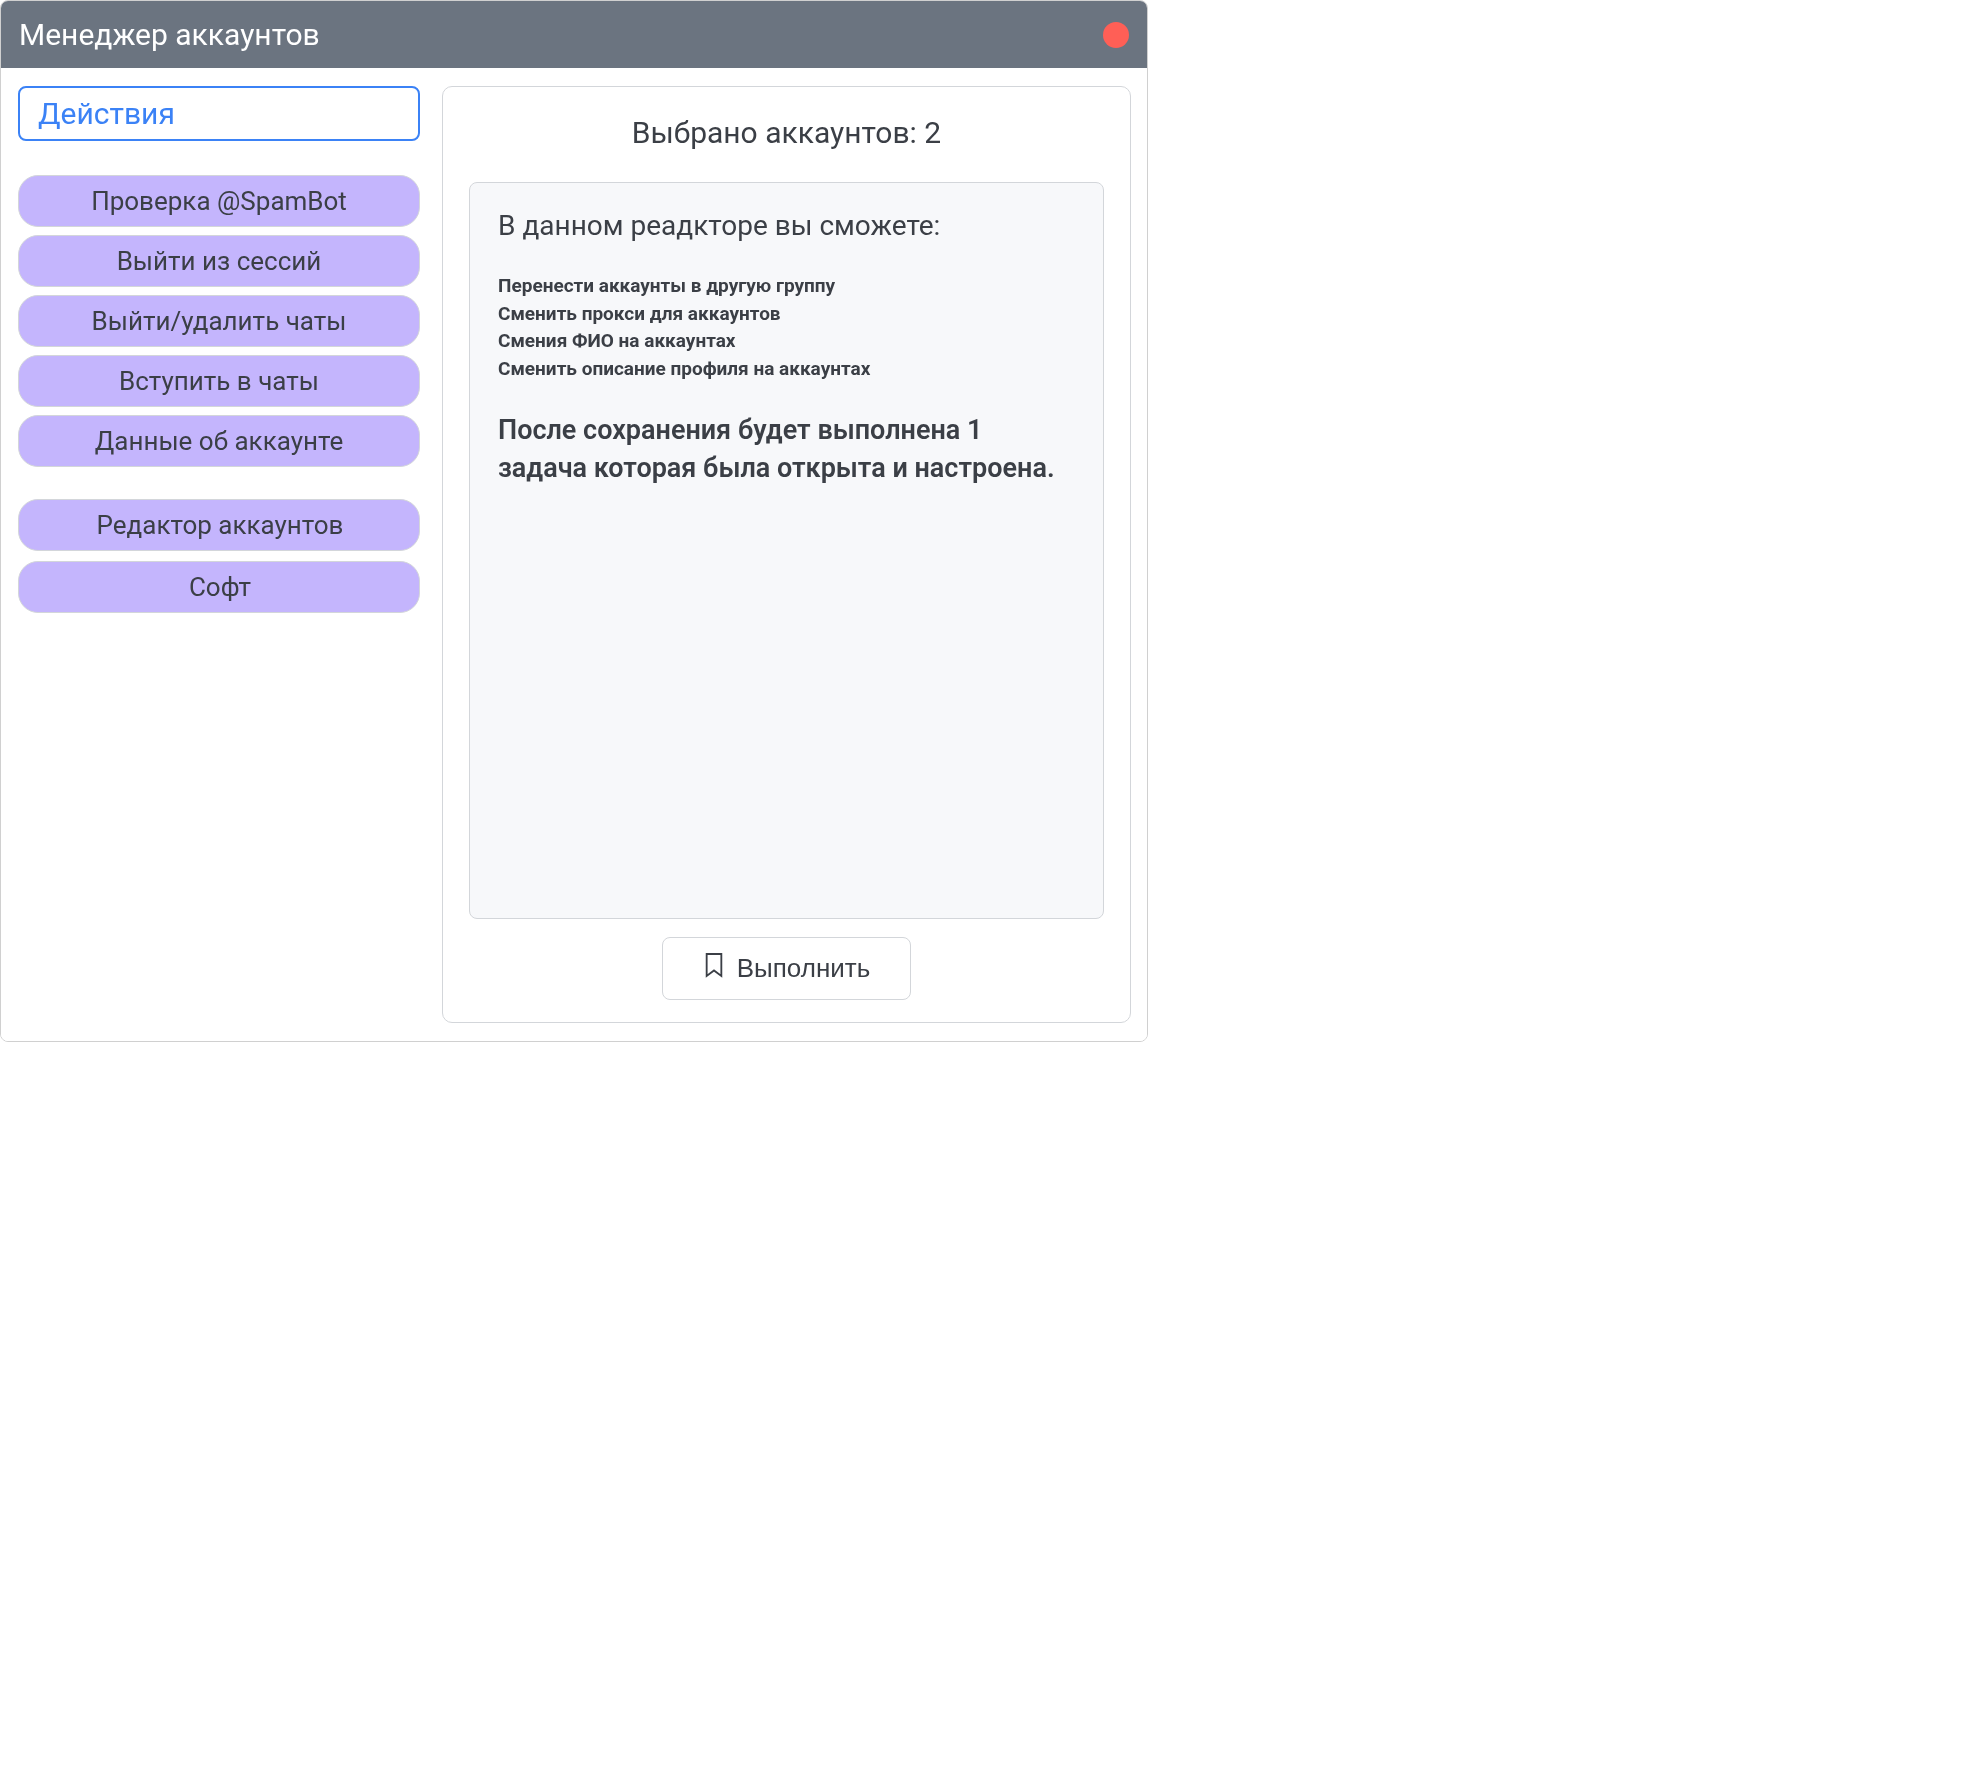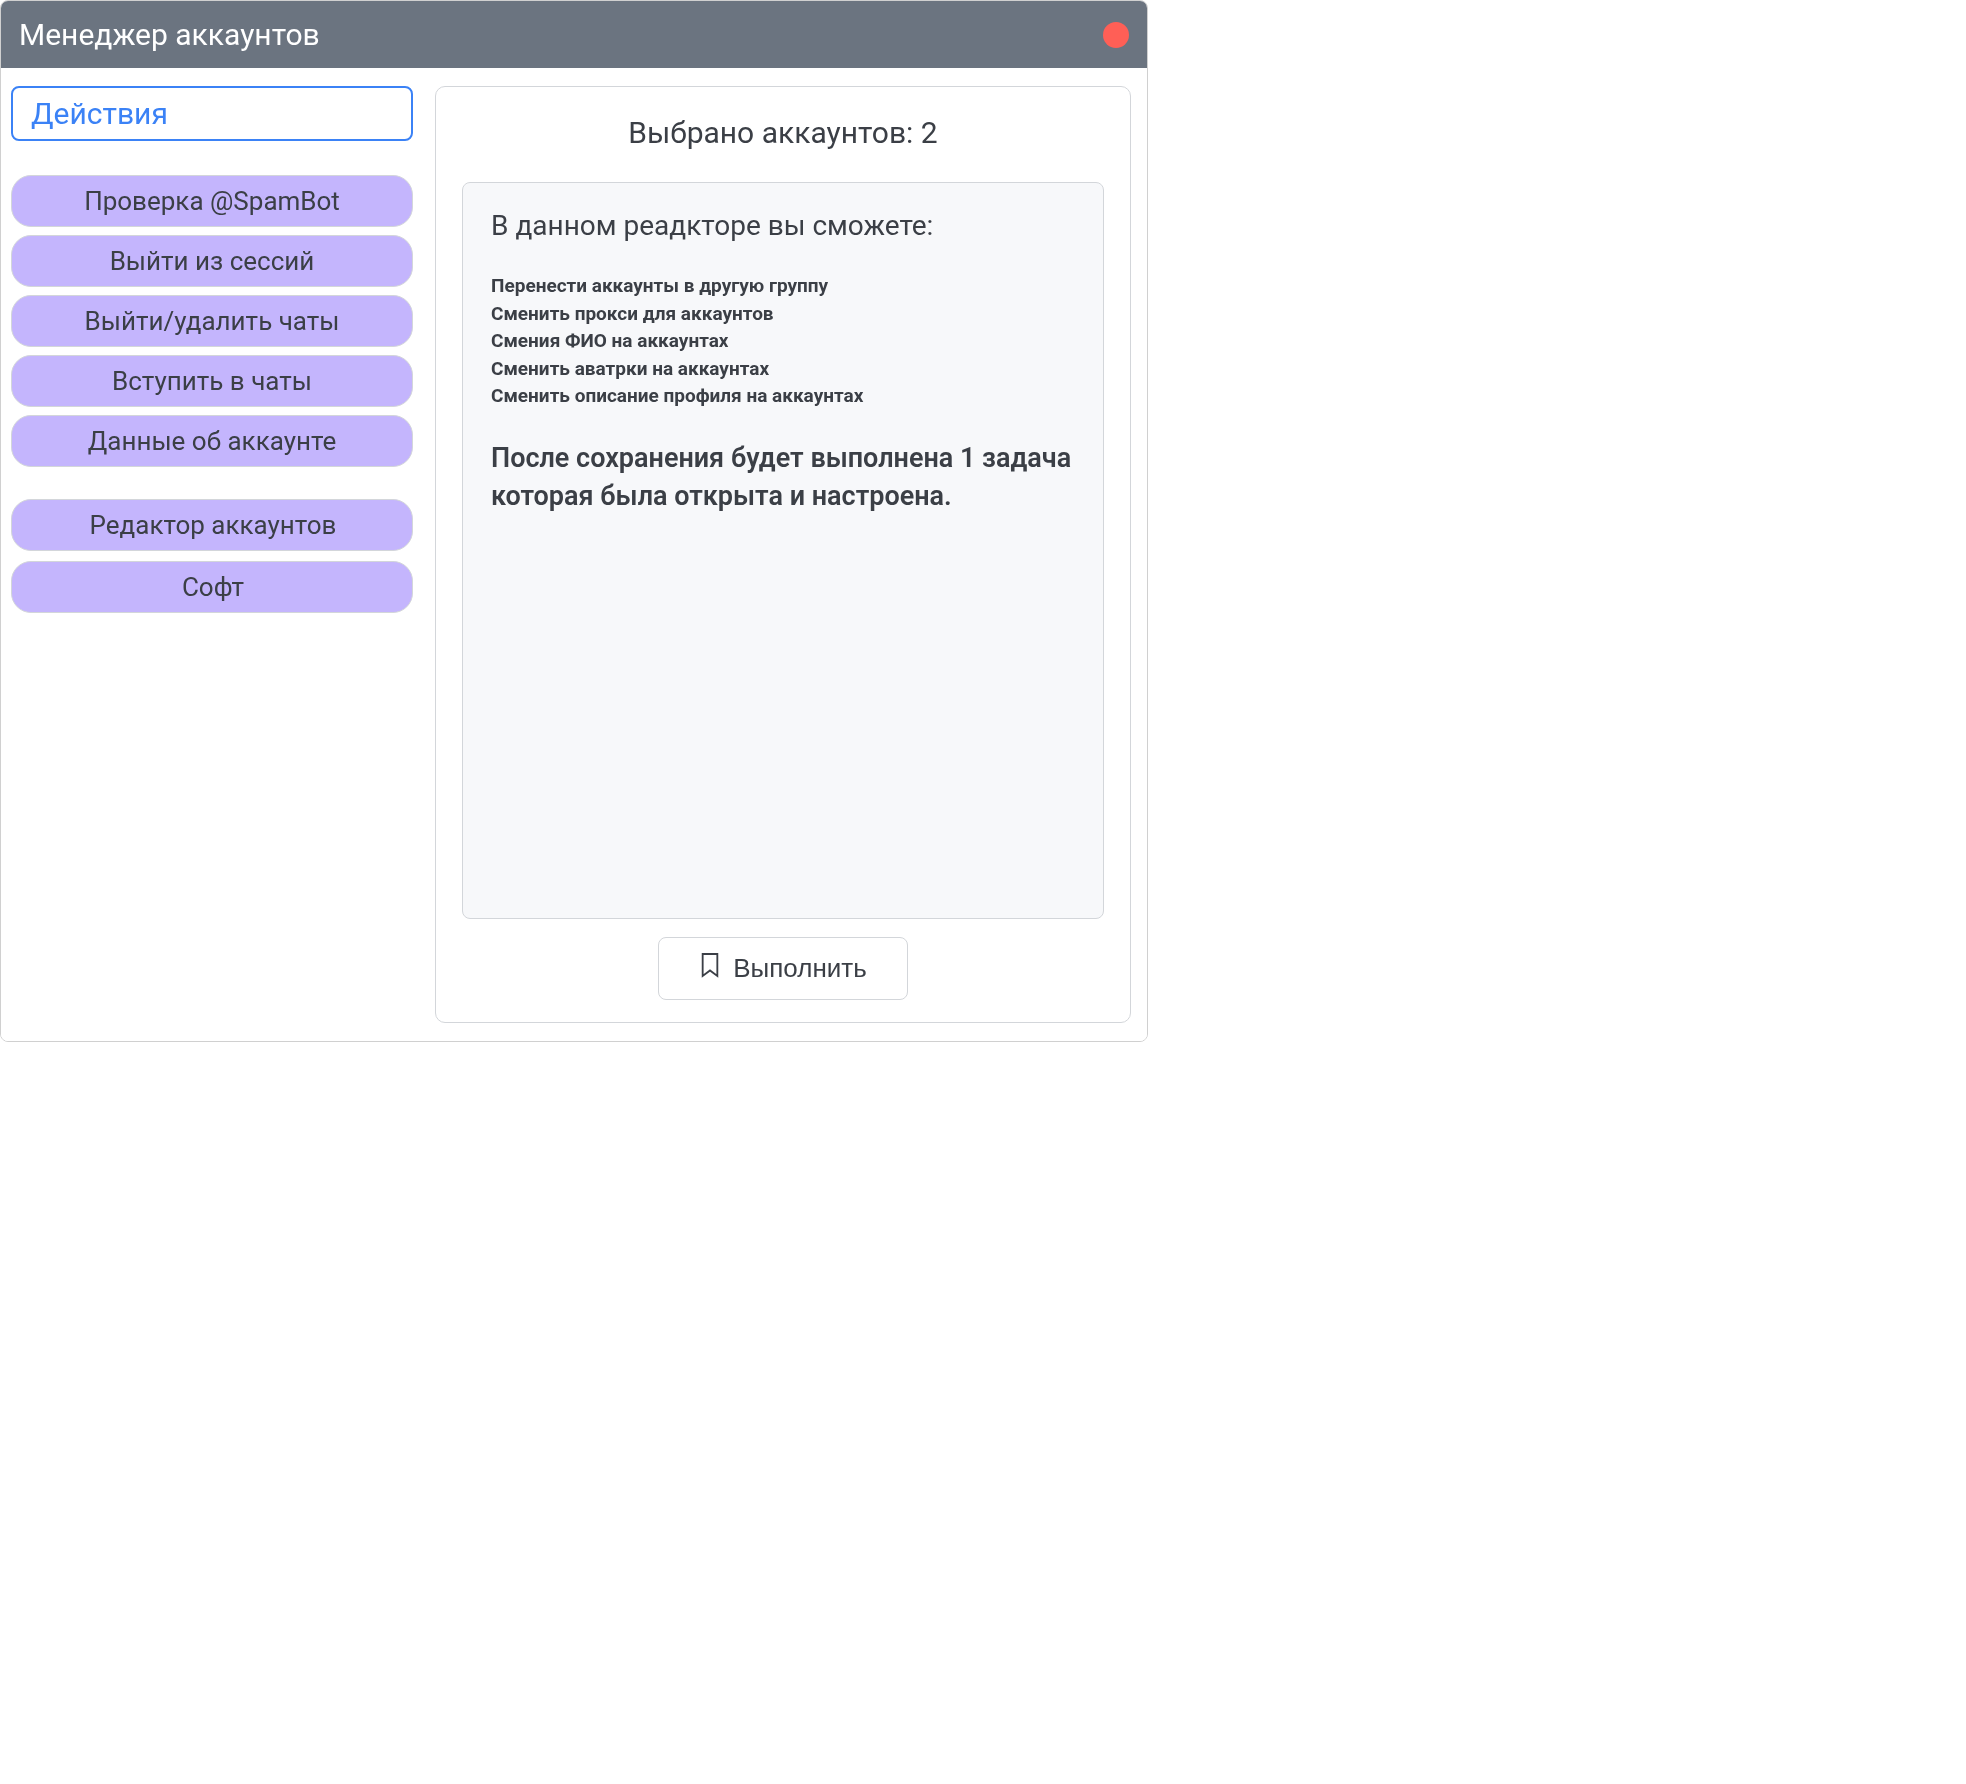--- a/index.html
+++ b/index.html
@@ -30,21 +30,21 @@
     }
     .titlebar .dot {
       width: 26px;
       height: 26px;
       border-radius: 50%;
       background: #ff5f56;
     }
     .content {
       flex: 1;
       display: flex;
-      padding: 18px 16px 18px 10px;
+      padding: 18px 16px 18px 17px;
       gap: 22px;
       background: #fff;
     }
     .sidebar {
       width: 402px;
       display: flex;
       flex-direction: column;
       gap: 10px;
     }
     .side-header {
@@ -163,21 +163,20 @@
       <div class="side-btn left">Софт</div>
     </div>
 
     <div class="main">
       <h2>Выбрано аккаунтов: 2</h2>
       <div class="info-box">
         <div class="lead">В данном реадкторе вы сможете:</div>
         <div class="item">Перенести аккаунты в другую группу</div>
         <div class="item">Сменить прокси для аккаунтов</div>
         <div class="item">Смения ФИО на аккаунтах</div>
-        <div class="item">Сменить аватрки на аккаунтах</div>
         <div class="item">Сменить описание профиля на аккаунтах</div>
         <div class="note">После сохранения будет выполнена 1 задача которая была открыта и настроена.</div>
       </div>
       <div class="execute-wrap">
         <button class="execute-btn">
           <span>
             <svg viewBox="0 0 24 28">
                 <path d="M4 2h16v24l-8-6-8 6V2z"></path>
               </svg>
           </span>

